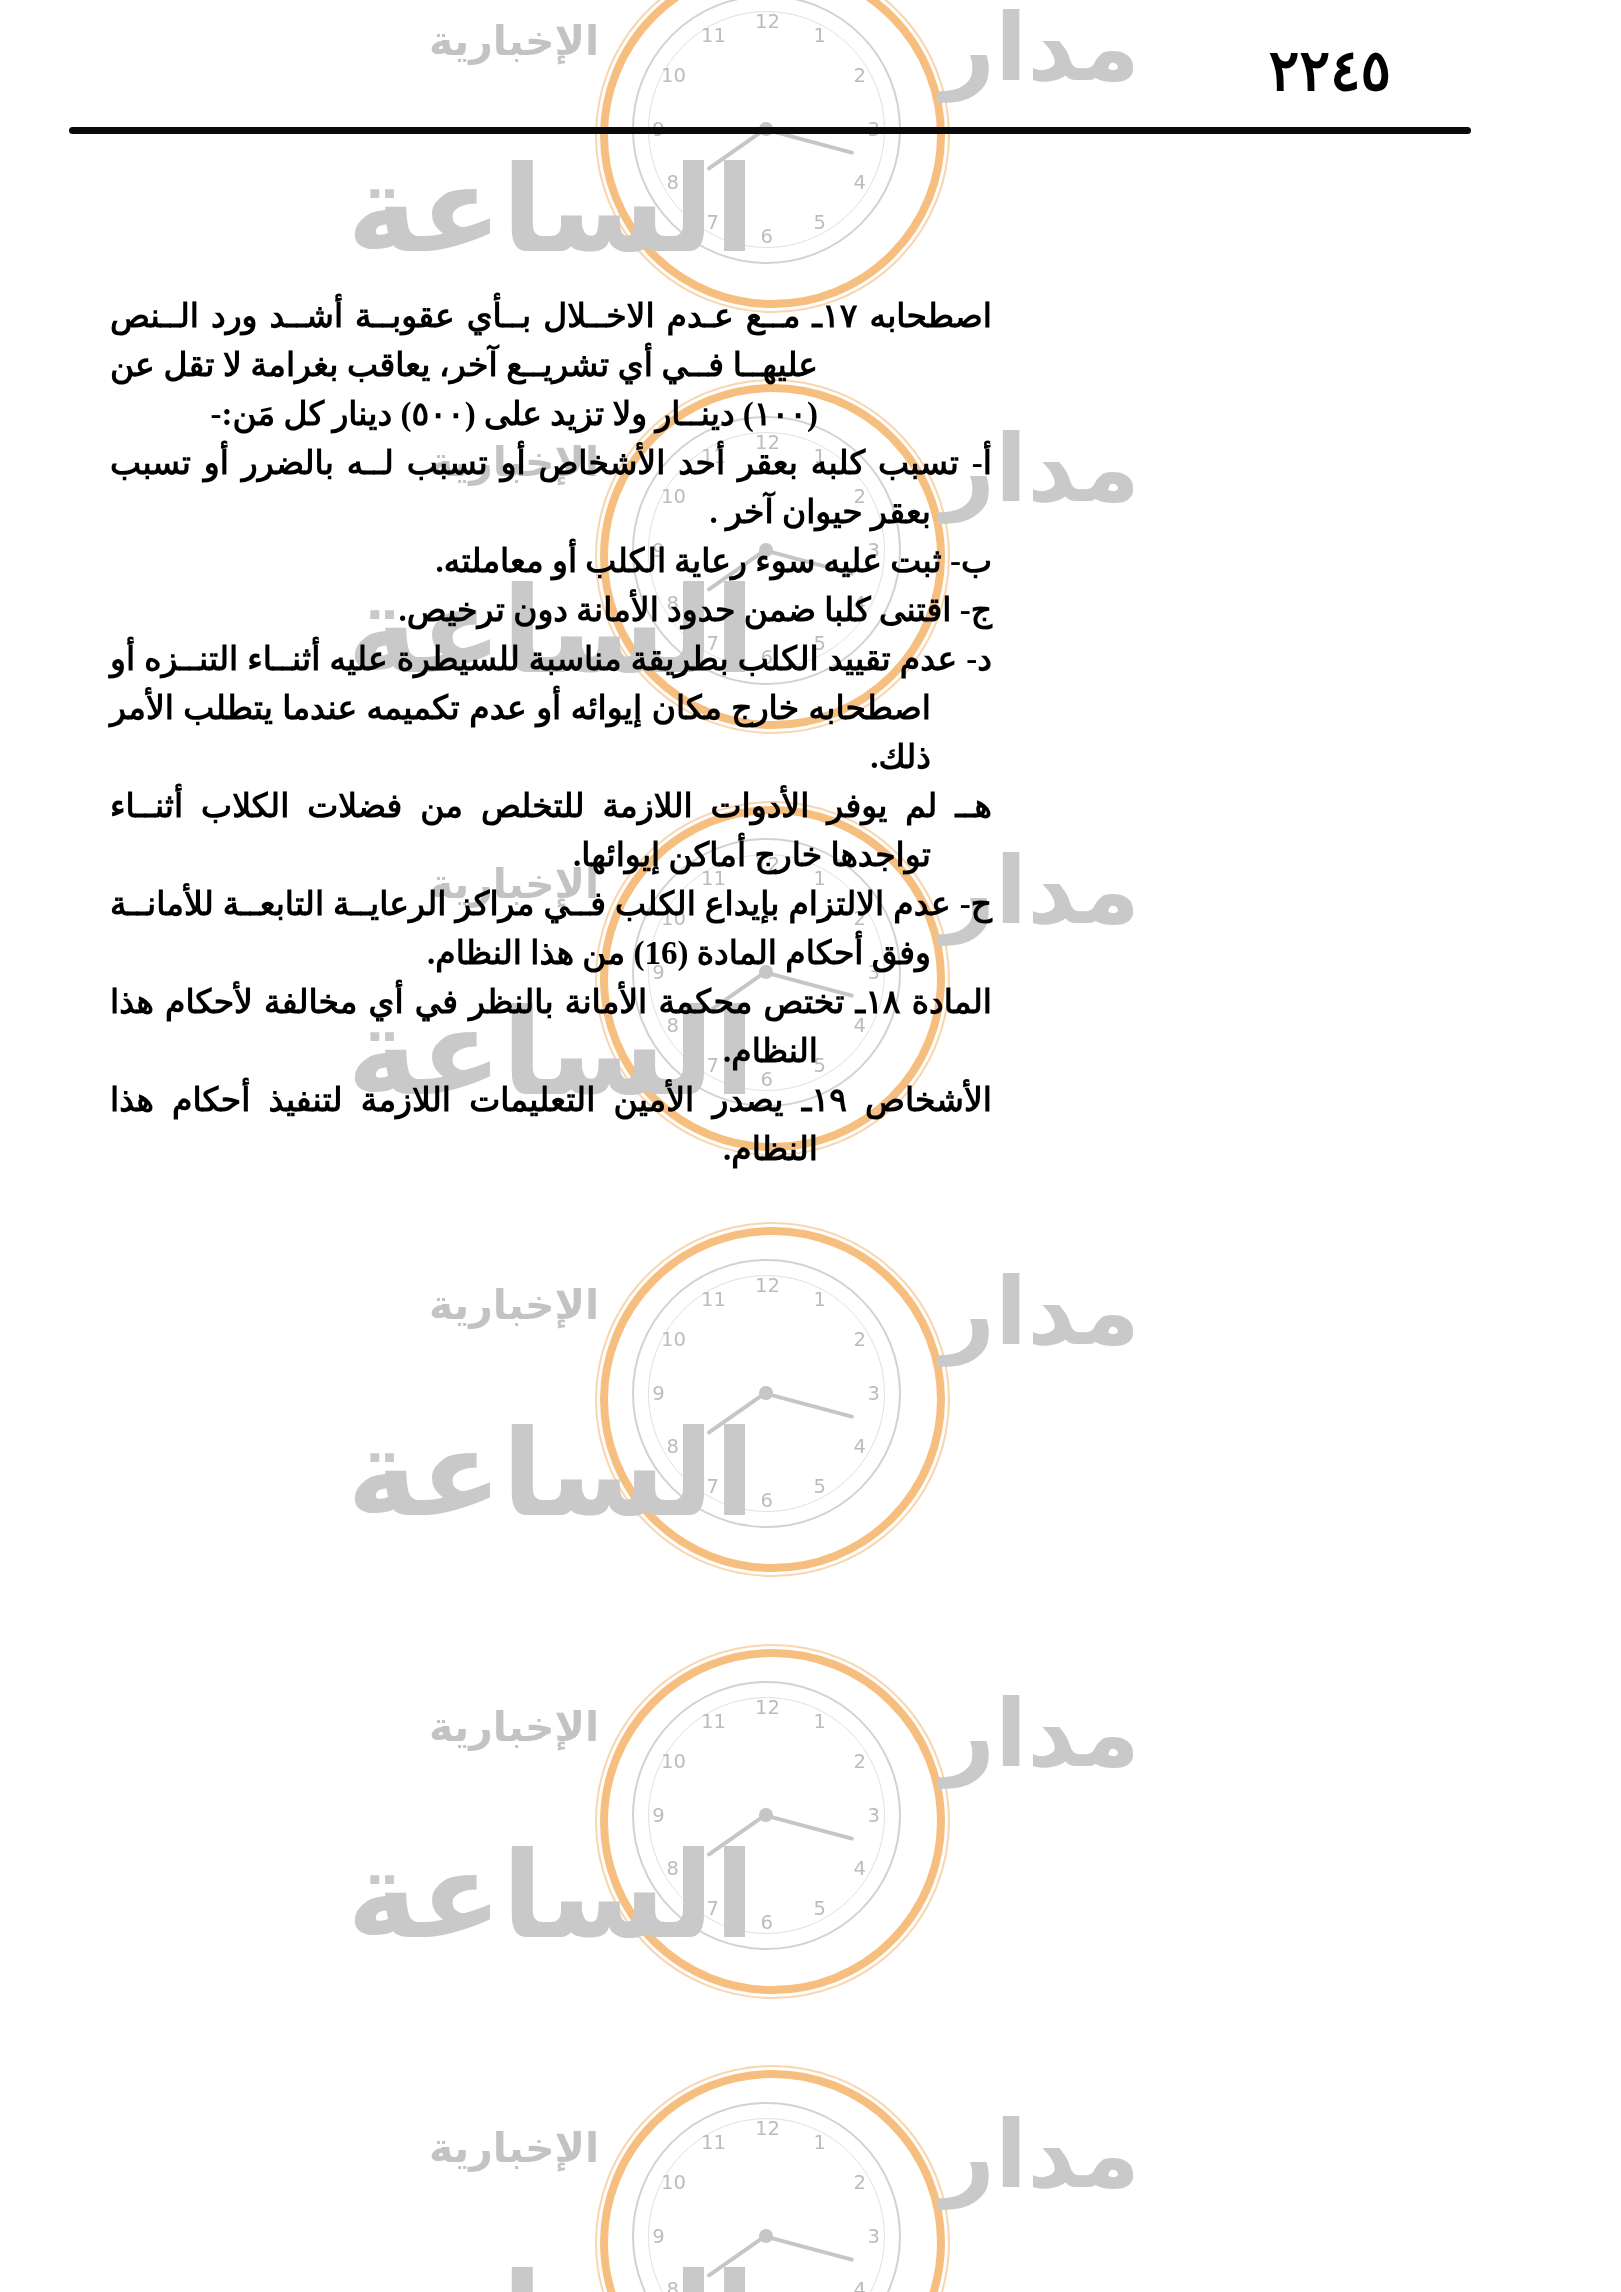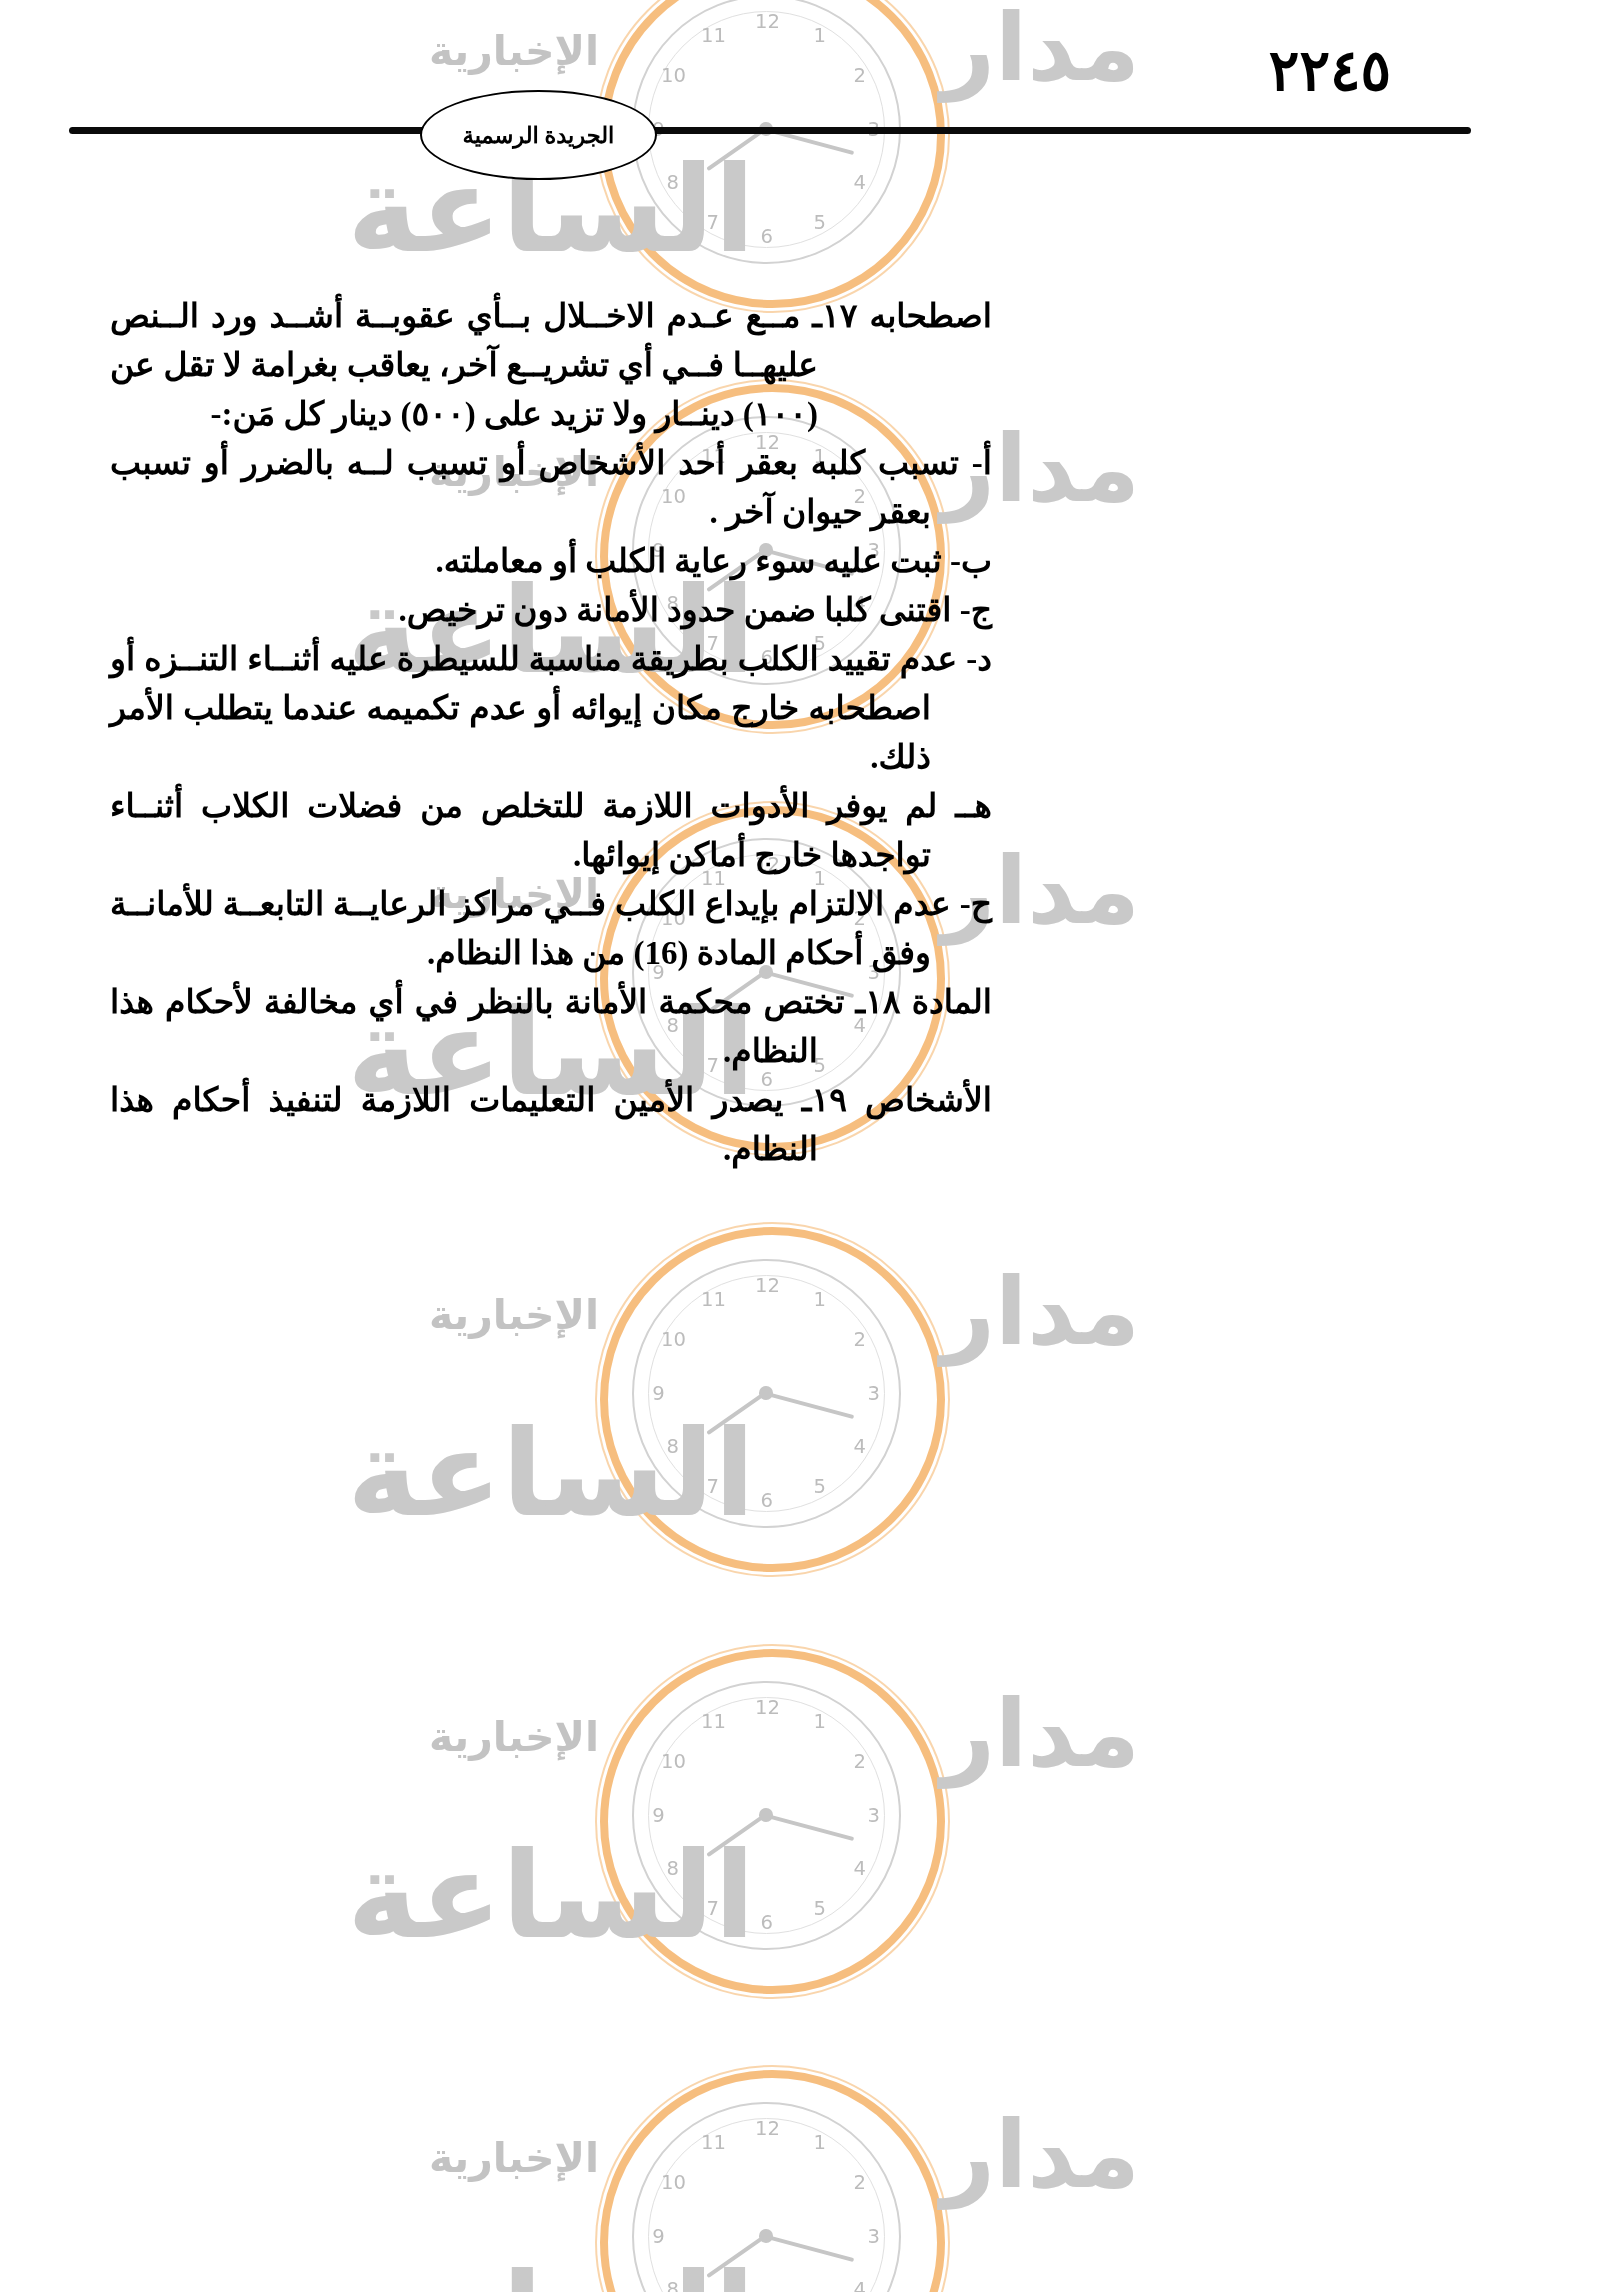--- a/index.html
+++ b/index.html
@@ -64,21 +64,21 @@
     .hand-b { left: 128px; top: 64px; width: 3.9px; height: 69px; transform: rotate(235deg); }
     .clock-dot {
       position: absolute;
       left: 125px; top: 125px;
       width: 13.7px; height: 13.7px;
       border-radius: 50%;
       background: #c6c6c6;
     }
     .wm-sub {
       position: absolute;
-      left: 76px; top: 110px;
+      left: 76px; top: 100px;
       font-size: 41px; font-weight: bold;
       color: #c3c3c3;
       font-family: "DejaVu Sans", sans-serif;
       direction: rtl;
     }
     .wm-main {
       position: absolute;
       left: -5.9px; top: 223px;
       font-size: 120px; font-weight: bold;
       color: #c9c9c9;
@@ -303,23 +303,20 @@
         <span class="clock-num" style="left: 27px; top: 67px;">10</span>
         <span class="clock-num" style="left: 67px; top: 27px;">11</span>
       </div>
     <div class="wm-sub">الإخبارية</div>
     <div class="wm-main">الساعة</div>
     <div class="wm-top">مدار</div>
   </div>
 
   <div class="page-number">٢٢٤٥</div>
   <div class="rule"></div>
-  <div class="oval">
-    <span>الجريدة الرسمية</span>
-  </div>
 
   <div class="content">
 
 
     <p class="article"><span>اصطحابه ١٧ـ</span> <span>مــع عـدم الاخــلال بــأي عقوبــة أشــد ورد الــنص عليهــا فــي أي تشريــع آخر، يعاقب بغرامة لا تقل عن (١٠٠) دينــار ولا تزيد على (٥٠٠) دينار كل مَن:-</span></p>
 
     <p class="clause"><span>أ-</span> <span>تسبب كلبه بعقر أحد الأشخاص أو تسبب لــه بالضرر أو تسبب بعقر حيوان آخر .</span></p>
 
     <p class="clause"><span>ب-</span> <span>ثبت عليه سوء رعاية الكلب أو معاملته.</span></p>
 

